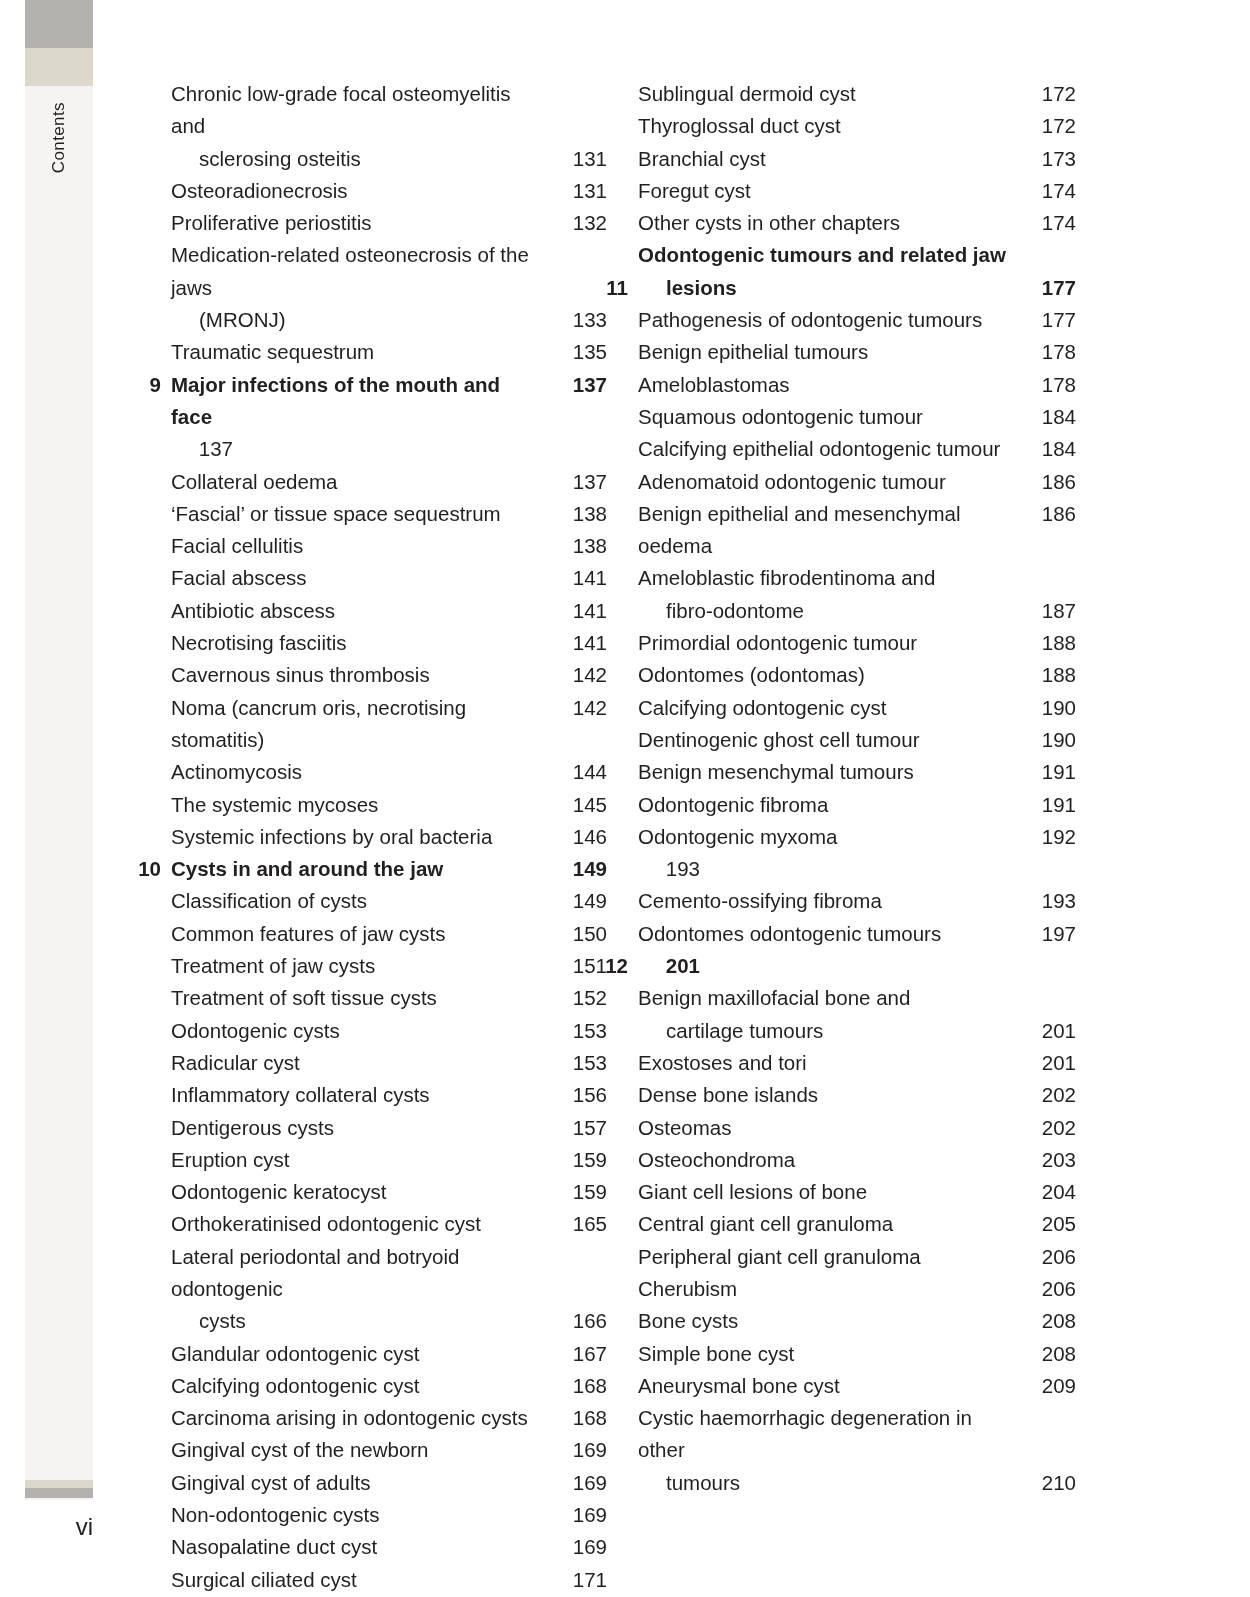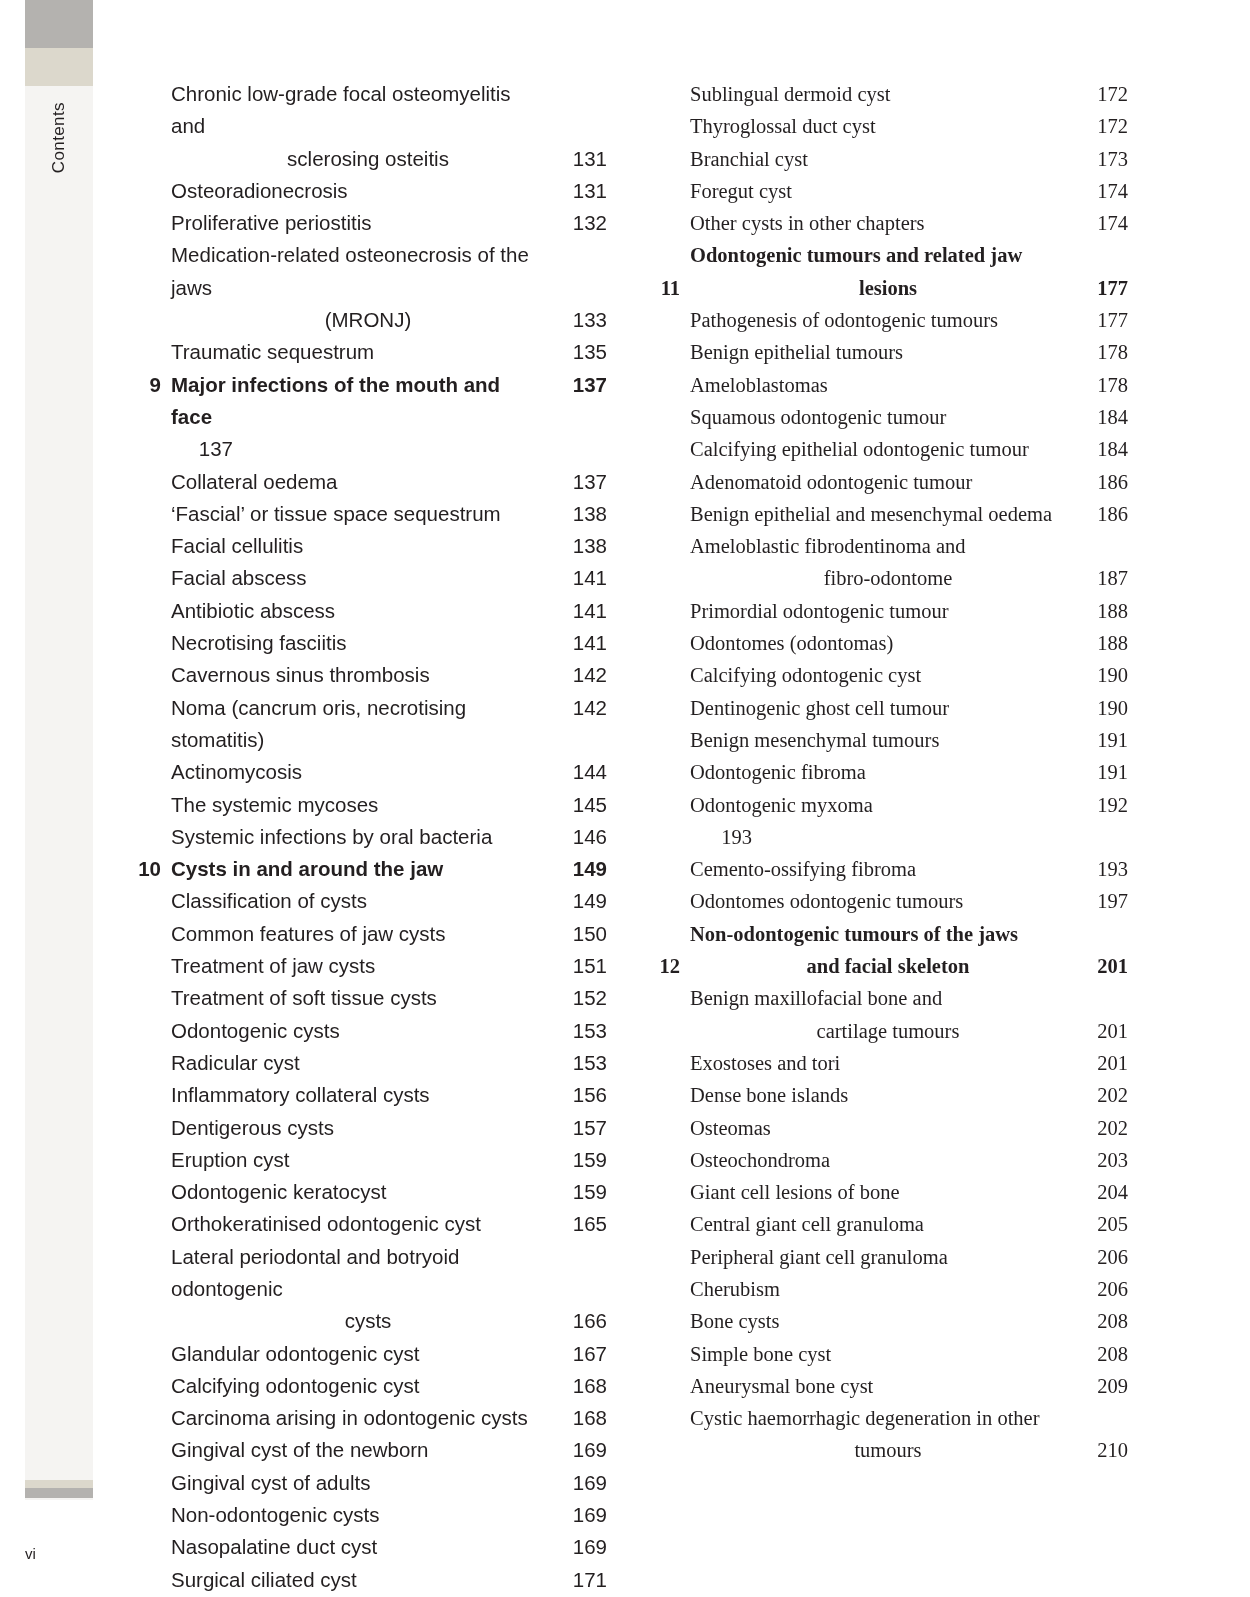--- a/index.html
+++ b/index.html
@@ -74,39 +74,38 @@
     color: #231f20;
     letter-spacing: 0.4px;
     white-space: nowrap;
   }
 
   .folio {
     position: absolute;
     left: 25px;
     top: 1513px;
     width: 68px;
-    text-align: left;
-    font-size: 15px;
+    text-align: right;
+    font-size: 24px;
     color: #231f20;
-    margin-top: 32px;
   }
 
   
   .columns {
     position: absolute;
     left: 0;
     top: 78px;
     width: 1250px;
   }
   .col {
     position: absolute;
     top: 0;
   }
   .col-left  { left: 137px; width: 470px; }
-  .col-right { left: 656px; width: 472px; font-family: Liberation Serif, serif; }
+  .col-right { left: 604px; width: 472px; }
 
   .entry {
     position: relative;
     display: block;
     width: 100%;
     min-height: 32.3px;
   }
   .row {
     position: relative;
     display: flex;
@@ -127,21 +126,20 @@
   .title {
     flex: 1 1 auto;
     font-size: 20.5px;
     color: #231f20;
     padding-right: 8px;
     white-space: normal;
   }
   .title .cont {
     display: block;
     padding-left: 28px;
-    text-align: center;
   }
   .pagenum {
     flex: 0 0 62px;
     text-align: right;
     font-size: 20.5px;
     color: #231f20;
   }
   .pagenum.bottom { align-self: flex-end; }
 
   .entry.chapter .title,
@@ -616,21 +614,20 @@
         <div class="entry">
           <div class="row">
             <span class="chapnum blank">—</span>
             <span class="title"><span>Odontomes odontogenic tumours</span></span>
             <span class="pagenum">197</span>
           </div>
         </div>
         <div class="entry chapter multi">
           <div class="row">
             <span class="chapnum">12</span>
-            <span class="title"><span>Non-odontogenic tumours of the jaws</span><span class="cont">and facial skeleton</span></span>
             <span class="pagenum bottom">201</span>
           </div>
         </div>
         <div class="entry multi">
           <div class="row">
             <span class="chapnum blank">—</span>
             <span class="title"><span>Benign maxillofacial bone and</span><span class="cont">cartilage tumours</span></span>
             <span class="pagenum bottom">201</span>
           </div>
         </div>

